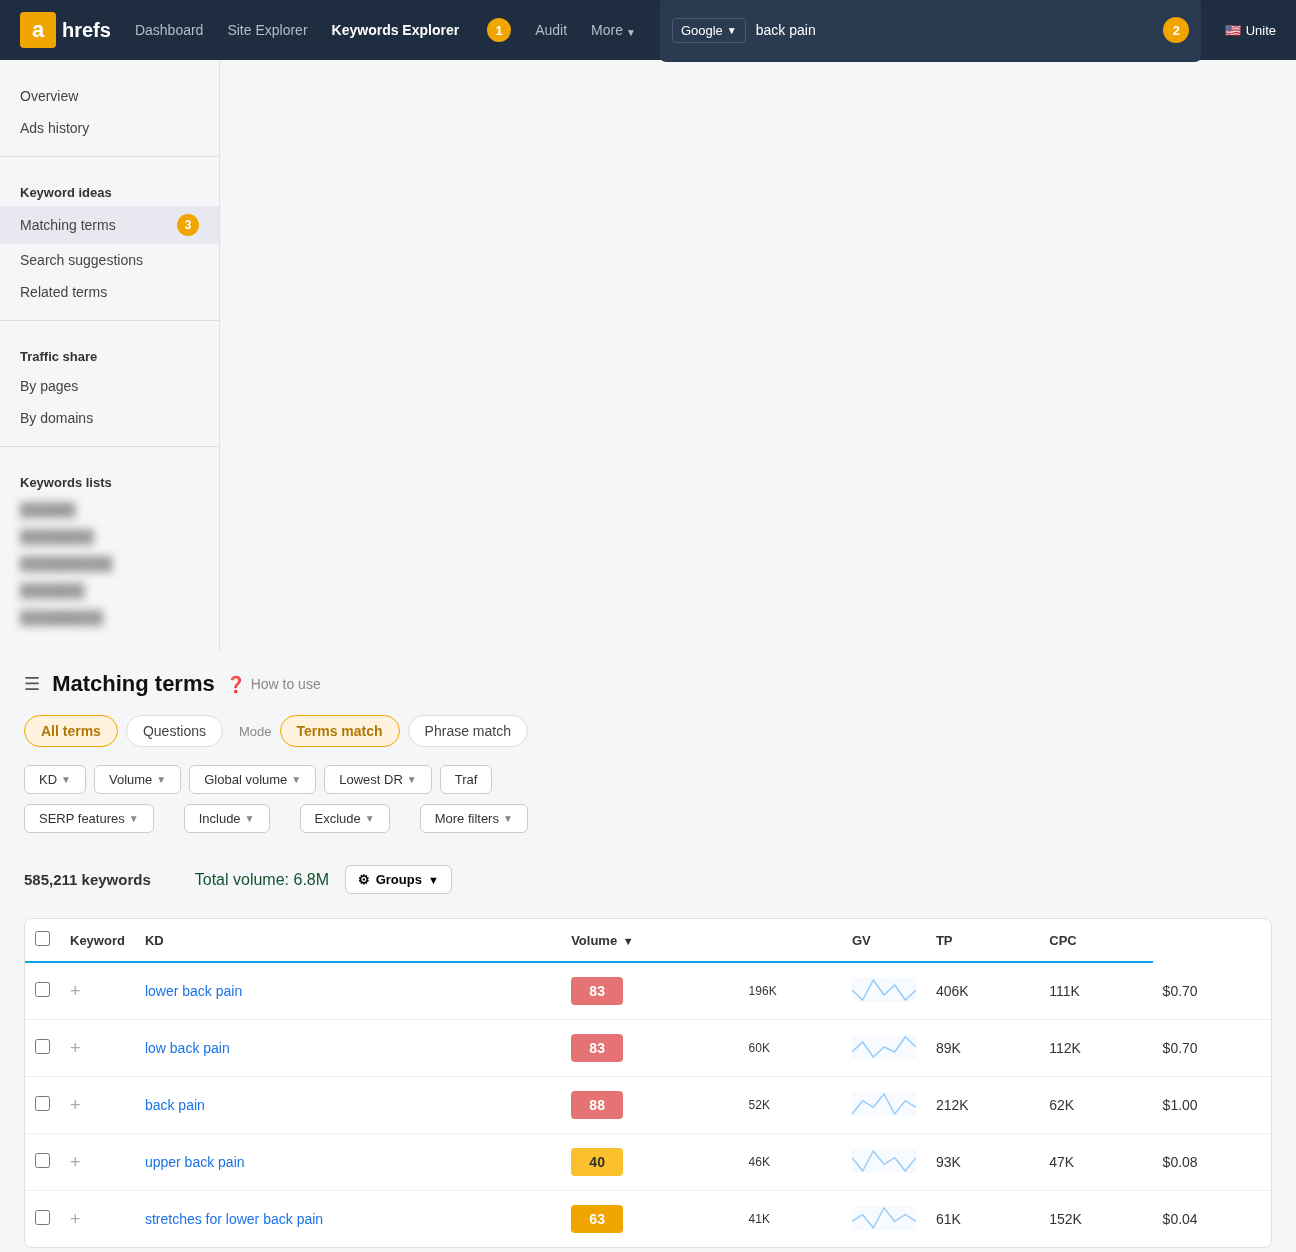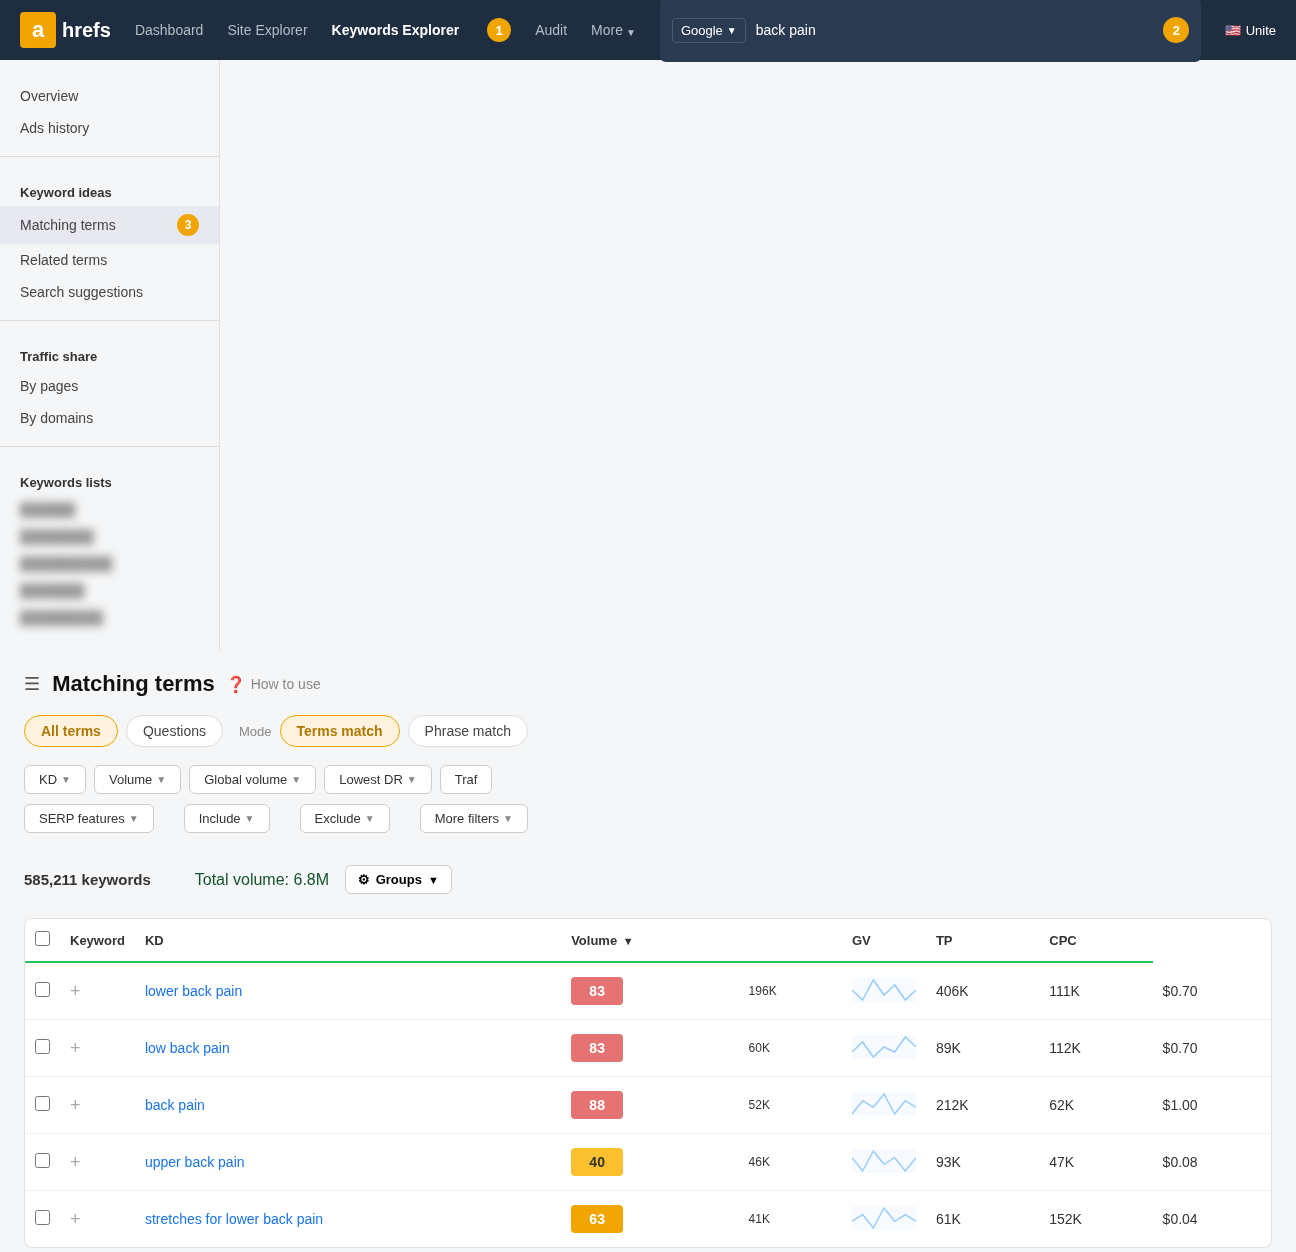--- a/index.html
+++ b/index.html
@@ -128,21 +128,21 @@
 
     
     .table-container {
       background: white; border-radius: 8px; border: 1px solid #e0e0e0;
       overflow: hidden;
     }
     table { width: 100%; border-collapse: collapse; }
     thead th {
       padding: 12px 10px; text-align: left; font-weight: 700;
       font-size: 13px; color: #333; background: white;
-      border-bottom: 2px solid #22c55e;
+      border-bottom: 2px solid #0ea5e9;
     }
     tbody tr { border-bottom: 1px solid #f0f0f0; }
     tbody tr:last-child { border-bottom: none; }
     tbody td { padding: 14px 10px; font-size: 14px; vertical-align: middle; }
     .checkbox-cell { width: 30px; }
     .add-btn-cell { width: 30px; color: #aaa; cursor: pointer; font-size: 16px; }
     .keyword-link { color: #1a73e8; text-decoration: none; font-size: 14px; }
     .kd-badge {
       display: inline-flex; align-items: center; justify-content: center;
       width: 52px; height: 28px; border-radius: 4px; font-weight: 700;
@@ -202,22 +202,22 @@
     <div class="sidebar-item">Overview</div>
     <div class="sidebar-item">Ads history</div>
 
     <hr class="sidebar-divider">
 
     <div class="sidebar-section-title">Keyword ideas</div>
     <div class="sidebar-item active" style="display:flex;align-items:center;justify-content:space-between;">
       <span>Matching terms</span>
       <span class="nav-badge" style="background:#f0a500;width:22px;height:22px;font-size:12px;">3</span>
     </div>
+    <div class="sidebar-item">Search suggestions</div>
     <div class="sidebar-item">Related terms</div>
-    <div class="sidebar-item">Search suggestions</div>
 
     <hr class="sidebar-divider">
 
     <div class="sidebar-section-title">Traffic share</div>
     <div class="sidebar-item">By pages</div>
     <div class="sidebar-item">By domains</div>
 
     <hr class="sidebar-divider">
 
     <div class="sidebar-section-title">Keywords lists</div>

